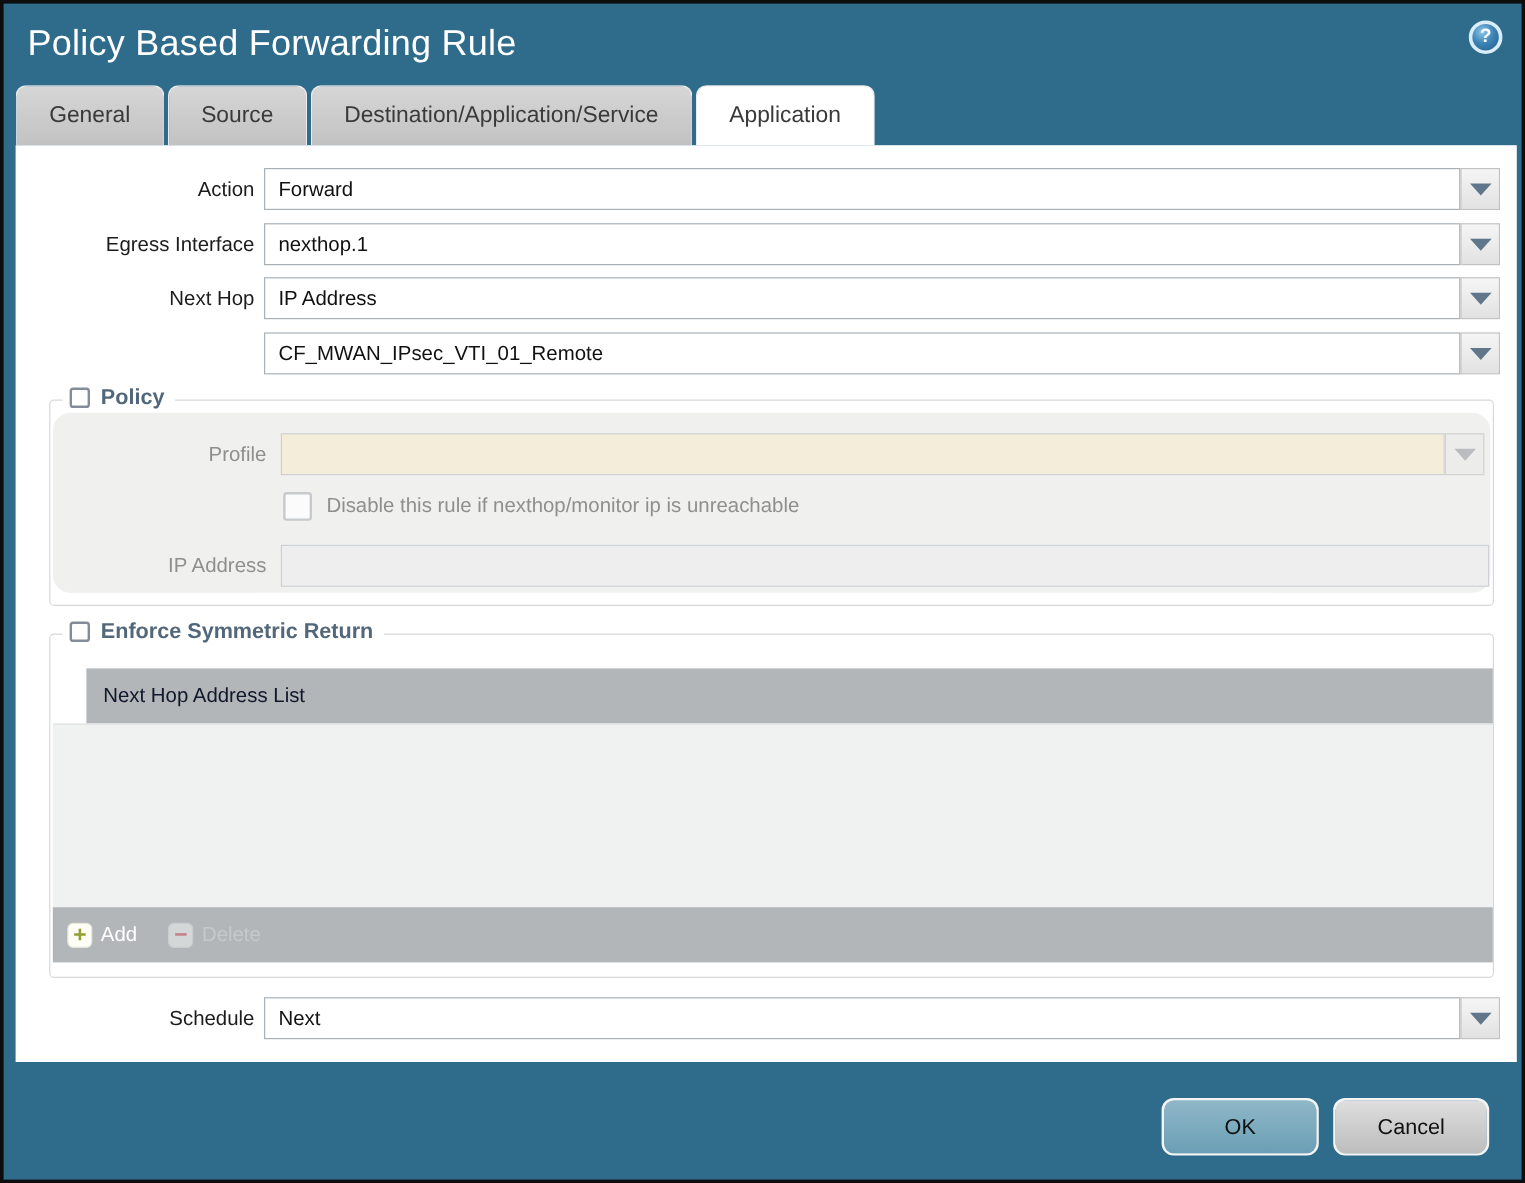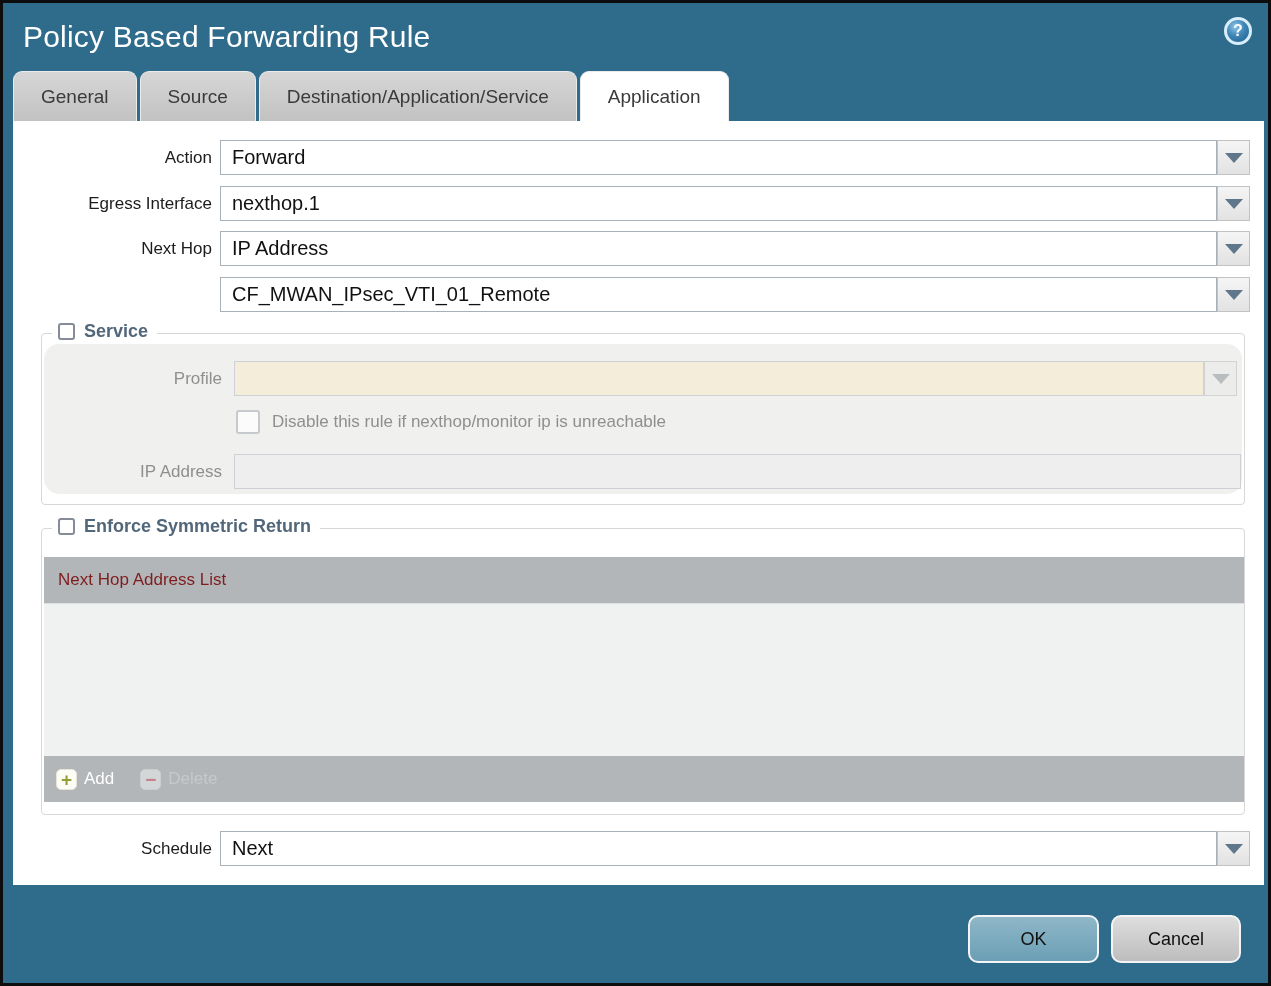--- a/index.html
+++ b/index.html
@@ -45,21 +45,21 @@
   .content { position: absolute; left: 10px; top: 118px; width: 1251px; height: 764px; background: #ffffff; }
 
   .frow { position: absolute; left: 0; width: 100%; height: 35px; }
   .flabel {
     position: absolute; left: 0; top: 0; width: 199px; height: 35px;
     line-height: 35px; text-align: right; font-size: 17px; color: #1c1c1c;
   }
   .ffield {
     position: absolute; left: 207px; right: 47px; top: 0; height: 35px;
     border: 1px solid #a8b1b8; background: #fff;
-    font-size: 20px; color: #111;
+    font-size: 17px; color: #111;
     display: flex; align-items: center; padding: 0 11px;
     cursor: text;
   }
   .fbtn {
     position: absolute; right: 14px; top: 0; width: 33px; height: 35px;
     background: linear-gradient(#f5f5f5, #e2e2e2);
     border: 1px solid #c2c2c2;
     display: flex; align-items: center; justify-content: center;
     cursor: pointer;
   }
@@ -112,22 +112,22 @@
     font-size: 17px; color: #8f8f8f;
   }
   .ip-field {
     position: absolute; left: 190px; top: 110px; width: 1007px; height: 35px;
     background: #eeeeee; border: 1px solid #cdd1d5;
   }
 
   
   .nh-table { position: absolute; left: 2px; top: 28px; width: 1200px; }
   .table-header {
-    height: 46px; background: #b2b6b9; color: #7f1d1d; font-size: 17px;
-    display: flex; align-items: center; padding: 0 14px;
+    height: 46px; background: #b2b6b9; color: #0f172a; font-size: 17px;
+    display: flex; align-items: center; padding: 0 14px; margin-left: 28px;
   }
   .table-body { height: 153px; background: #f0f1f1; border-top: 1px solid #dfe1e1; }
   .table-footer {
     height: 46px; background: #b2b6b9;
     display: flex; align-items: center; gap: 26px; padding: 0 12px;
   }
   .tf-btn { display: flex; align-items: center; gap: 7px; cursor: pointer; }
   .tf-btn .lbl { font-size: 17px; }
   .add-btn .lbl { color: #ffffff; }
   .del-btn .lbl { color: #c6c9cb; }
@@ -194,21 +194,21 @@
     <div class="frow" style="top:156px">
       <div class="ffield">CF_MWAN_IPsec_VTI_01_Remote</div>
       <div class="fbtn">
         <span class="caret"></span>
       </div>
     </div>
 
     <div class="group monitor">
       <div class="legend">
         <div class="cb"></div>
-        <div class="legend-label">Service</div>
+        <div class="legend-label">Policy</div>
       </div>
       <div class="monitor-panel">
         <div class="plabel" style="top:17px">Profile</div>
         <div class="profile-field"></div>
         <div class="profile-btn">
           <span class="caret dis"></span>
         </div>
         <div class="dis-cb"></div>
         <div class="dis-cb-label">Disable this rule if nexthop/monitor ip is unreachable</div>
         <div class="plabel" style="top:110px">IP Address</div>

